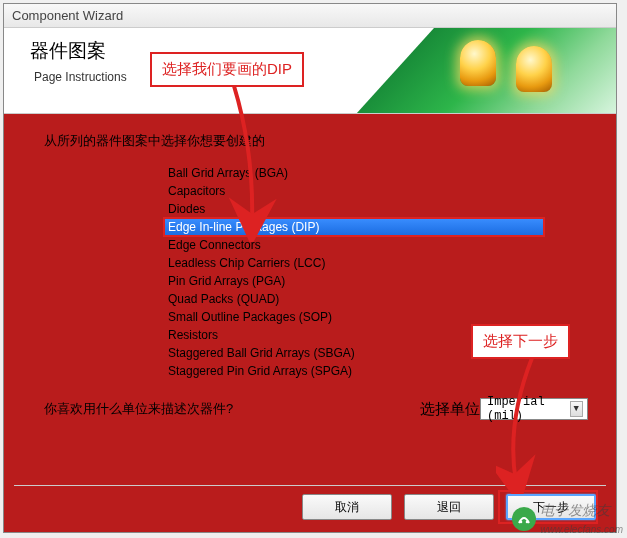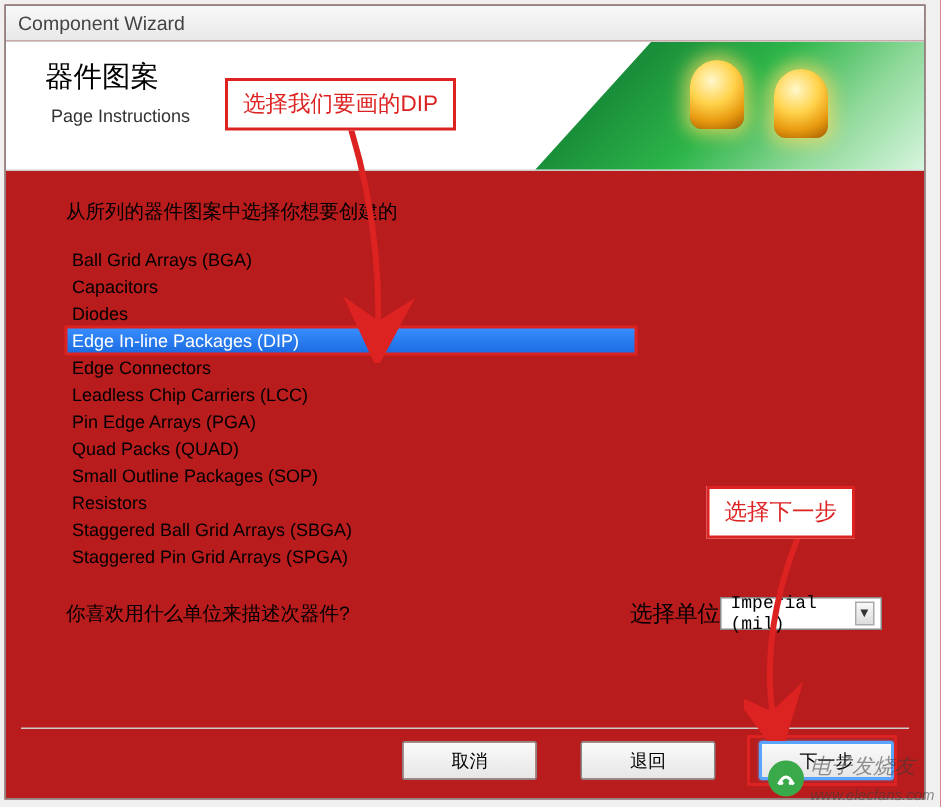--- a/index.html
+++ b/index.html
@@ -72,20 +72,21 @@
     .led2 { right: 64px; top: 18px; }
     .content {
       padding: 18px 28px 10px 40px;
       color: #000;
     }
     .prompt {
       margin-bottom: 14px;
       font-size: 13px;
     }
     .listbox {
+      margin-left: 120px;
       width: 380px;
       font-size: 12px;
       line-height: 18px;
     }
     .list-item {
       padding: 0 4px;
       white-space: nowrap;
       cursor: default;
     }
     .list-item.selected {
@@ -125,21 +126,21 @@
       align-items: center;
       justify-content: center;
       font-size: 9px;
       color: #333;
     }
     .button-bar {
       position: absolute;
       bottom: 12px;
       right: 20px;
       display: flex;
-      gap: 29px;
+      gap: 12px;
     }
     .btn {
       width: 90px;
       height: 26px;
       border: 1px solid #888;
       background: linear-gradient(#fafafa,#e6e6e6);
       font-size: 12px;
       cursor: pointer;
       display: flex;
       align-items: center;
@@ -231,21 +232,21 @@
   <div class="content">
     <div class="prompt">从所列的器件图案中选择你想要创建的</div>
 
     <div class="listbox" id="listbox">
         <div class="list-item">Ball Grid Arrays (BGA)</div>
         <div class="list-item">Capacitors</div>
         <div class="list-item">Diodes</div>
         <div class="list-item selected sel-outline">Edge In-line Packages (DIP)</div>
         <div class="list-item">Edge Connectors</div>
         <div class="list-item">Leadless Chip Carriers (LCC)</div>
-        <div class="list-item">Pin Edge Arrays (PGA)</div>
+        <div class="list-item">Pin Grid Arrays (PGA)</div>
         <div class="list-item">Quad Packs (QUAD)</div>
         <div class="list-item">Small Outline Packages (SOP)</div>
         <div class="list-item">Resistors</div>
         <div class="list-item">Staggered Ball Grid Arrays (SBGA)</div>
         <div class="list-item">Staggered Pin Grid Arrays (SPGA)</div>
       </div>
 
     <div class="unit-row">
       <div class="unit-prompt">你喜欢用什么单位来描述次器件?</div>
       <div class="unit-label">选择单位</div>

